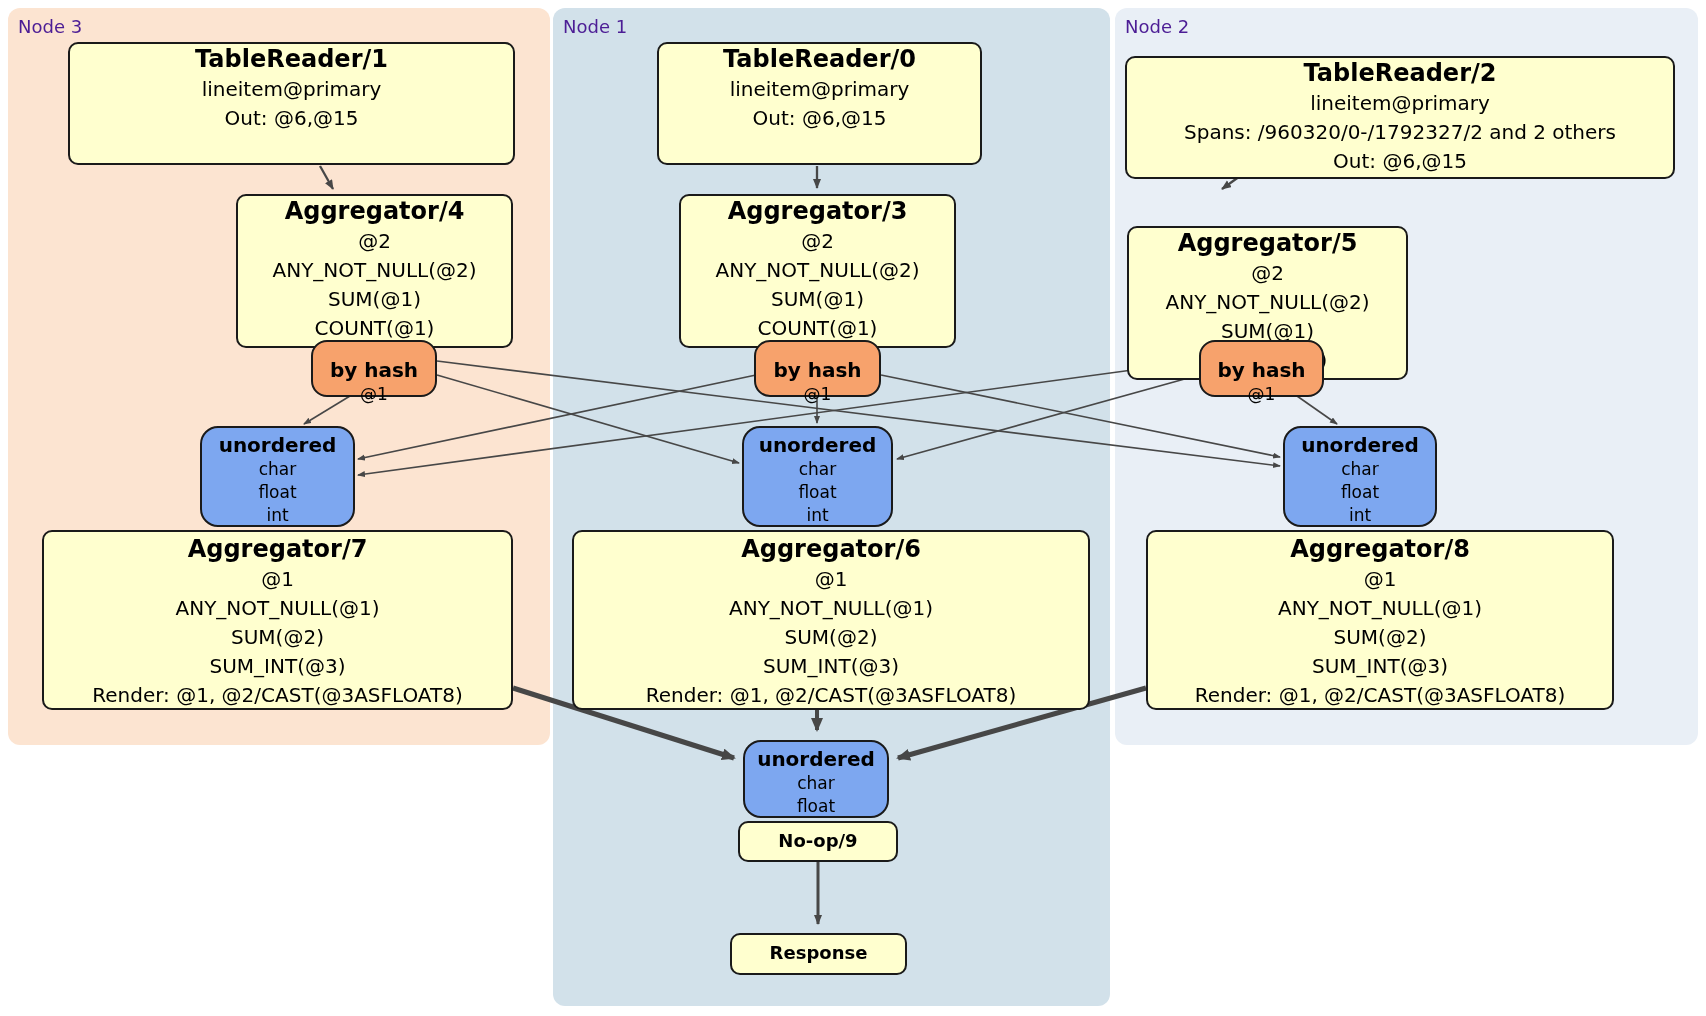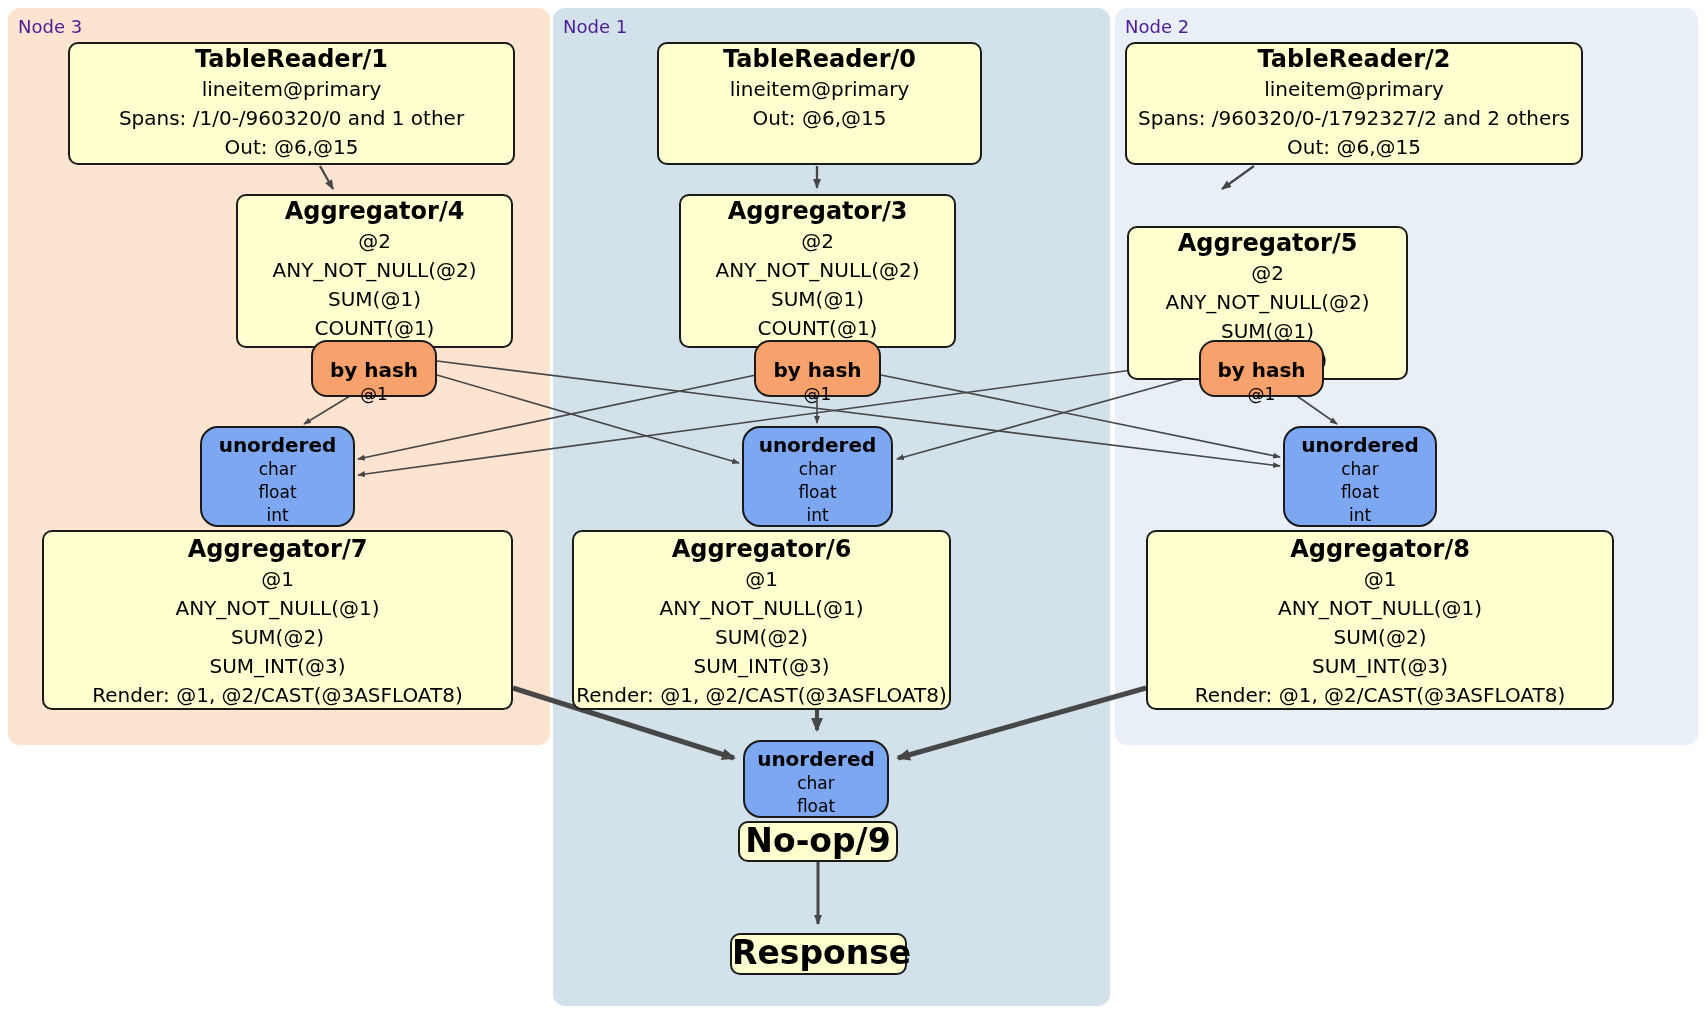--- a/index.html
+++ b/index.html
@@ -15,36 +15,36 @@
   svg.edges{position:absolute;left:0;top:0;pointer-events:none;}
   .pbox{position:absolute;box-sizing:border-box;text-align:center;border:2px solid #1a1a1a;}
   .yellow{background:#ffffcf;border-radius:10px;padding-top:0;}
   .router{background:#f7a26c;border-radius:16px;padding-top:15px;}
   .sync{background:#7da7f0;border-radius:18px;padding-top:4px;}
   .pbox .title{font-weight:bold;font-size:24px;line-height:31px;white-space:nowrap;}
   .pbox .row{font-size:20px;line-height:29px;white-space:nowrap;}
   .router .title,.sync .title{font-size:20px;line-height:26px;}
   .router .row{font-size:17px;line-height:22px;}
   .sync .row{font-size:17px;line-height:23px;}
-  .endbox .title{font-size:33px;line-height:35px;}
+  .endbox .title{font-size:18px;line-height:35px;}
   
   #tr0{left:68px;top:42px;width:447px;height:123px;}
   #tr1{left:657px;top:42px;width:325px;height:123px;}
-  #tr2{left:1125px;top:42px;width:458px;height:123px;}
+  #tr2{left:1125px;top:56px;width:550px;height:123px;}
   #aggT0{left:236px;top:194px;width:277px;height:154px;}
   #aggT1{left:679px;top:194px;width:277px;height:154px;}
   #aggT2{left:1127px;top:194px;width:281px;height:154px;margin-top:32px;}
   #rt0{left:311px;top:340px;width:126px;height:57px;}
   #rt1{left:754px;top:340px;width:127px;height:57px;}
   #rt2{left:1199px;top:340px;width:125px;height:57px;}
   #sy0{left:200px;top:426px;width:155px;height:101px;}
   #sy1{left:742px;top:426px;width:151px;height:101px;}
   #sy2{left:1283px;top:426px;width:154px;height:101px;}
   #aggB0{left:42px;top:530px;width:471px;height:180px;padding-top:2px;}
-  #aggB1{left:572px;top:530px;width:379px;height:180px;padding-top:2px;}
+  #aggB1{left:572px;top:530px;width:518px;height:180px;padding-top:2px;}
   #aggB2{left:1146px;top:530px;width:468px;height:180px;padding-top:2px;}
   #syF{left:743px;top:740px;width:146px;height:78px;}
   #noop{left:738px;top:821px;width:160px;height:41px;}
   #resp{left:730px;top:933px;width:177px;height:42px;}
 </style>
 </head>
 <body>
 
 <div class="canvas">
 
@@ -96,21 +96,20 @@
     </g>
 
     <g stroke="#474747" stroke-width="3">
       <line x1="818" y1="862" x2="818" y2="924" marker-end="url(#mSmall)"></line>
     </g>
   </svg>
 
   <div class="pbox yellow" id="tr0">
     <div class="title">TableReader/1</div>
     <div class="row">lineitem@primary</div>
-    <div class="row">Spans: /1/0-/960320/0 and 1 other</div>
     <div class="row">Out: @6,@15</div>
   </div>
   <div class="pbox yellow" id="aggT0">
     <div class="title">Aggregator/4</div>
     <div class="row">@2</div>
     <div class="row">ANY_NOT_NULL(@2)</div>
     <div class="row">SUM(@1)</div>
     <div class="row">COUNT(@1)</div>
   </div>
   <div class="pbox router" id="rt0">

